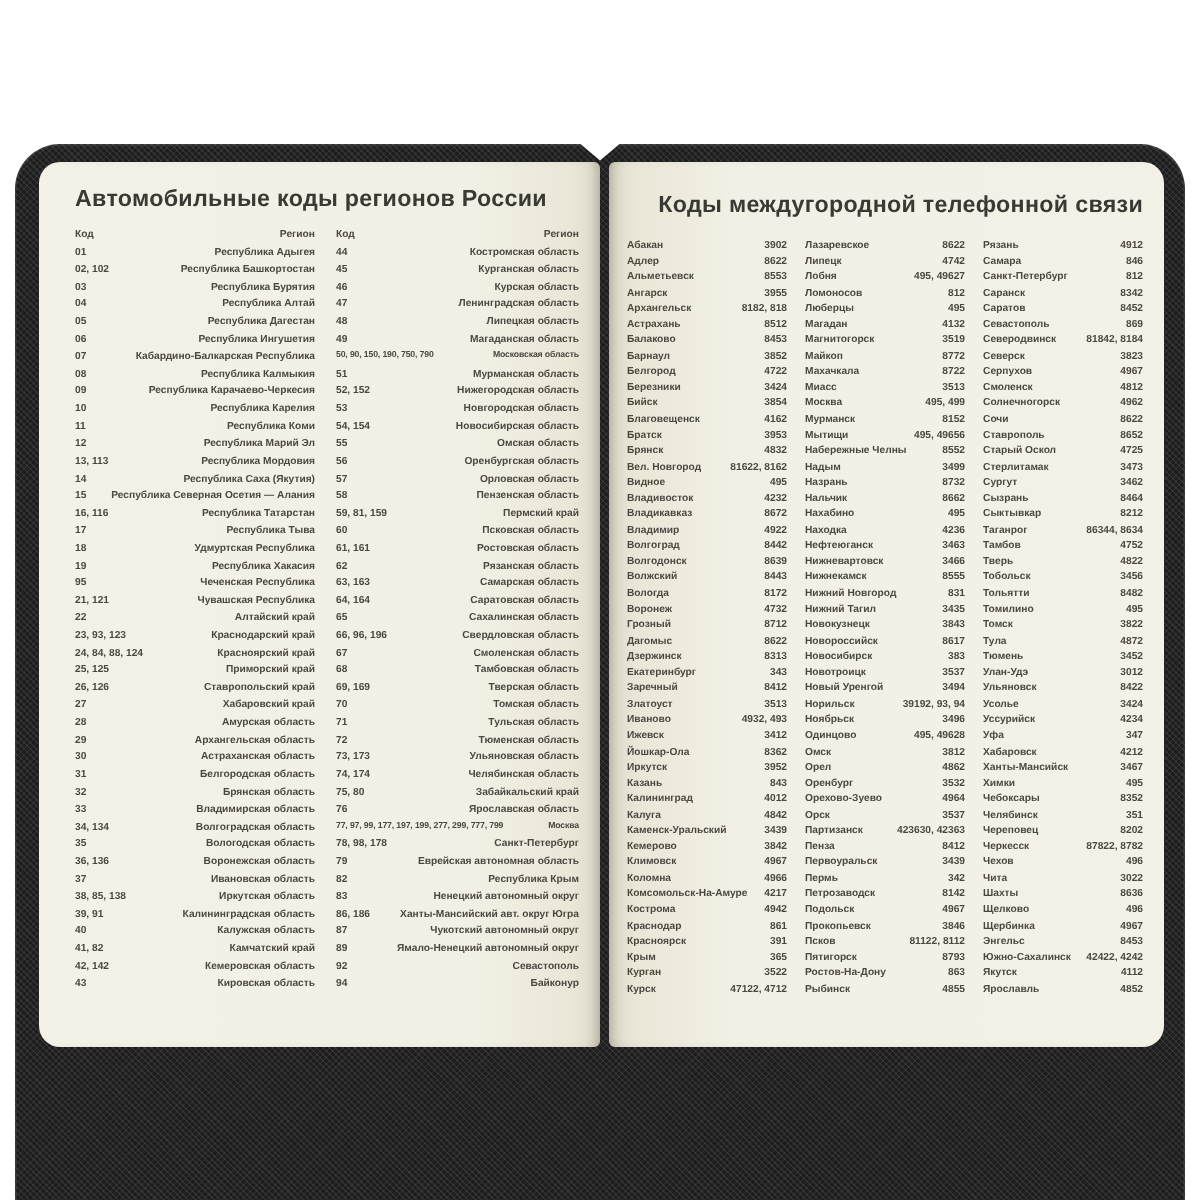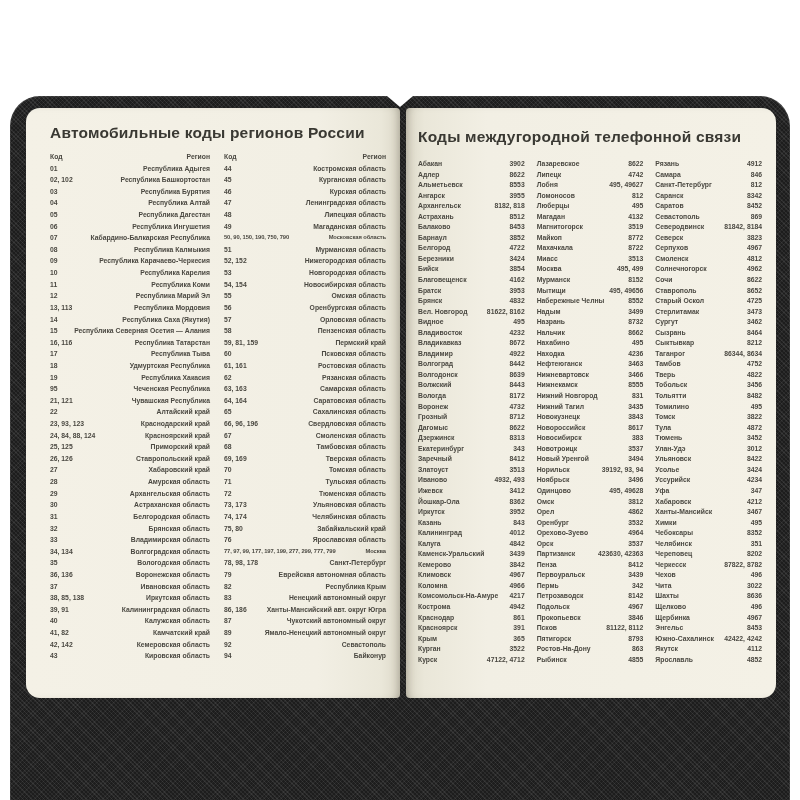--- a/index.html
+++ b/index.html
@@ -40,21 +40,21 @@
     left:396px;width:370px;border-radius:4px 14px 14px 4px;
     background:linear-gradient(to left,#f4f1e6 0%,#f2efe4 78%,#eae7d9 95%,#ddd9c9 100%);
     box-shadow:inset 6px 0 8px -5px rgba(60,55,40,.35);
     padding:0;box-sizing:border-box;
   }
   .lp-inner{padding:16px 14px 0 24px;}
   .rp-inner{padding:20px 14px 0 12px;}
   .page-title{
     font-size:15.5px;font-weight:700;color:#3a3933;letter-spacing:.2px;white-space:nowrap;
   }
-  .rp-inner .page-title{text-align:left;}
+  .rp-inner .page-title{text-align:right;}
   .lp-cols{display:flex;gap:14px;margin-top:11px;}
   .lp-pair1{flex:0 0 160px;min-width:0;}
   .lp-pair2{flex:1;min-width:0;}
   .rp-cols{display:flex;gap:12px;margin-top:14px;}
   .rp-col{flex:1;min-width:0;}
   .row{
     display:flex;justify-content:space-between;align-items:baseline;
     white-space:nowrap;font-weight:700;
   }
   .lp-cols .row{height:11.62px;font-size:6.8px;}

